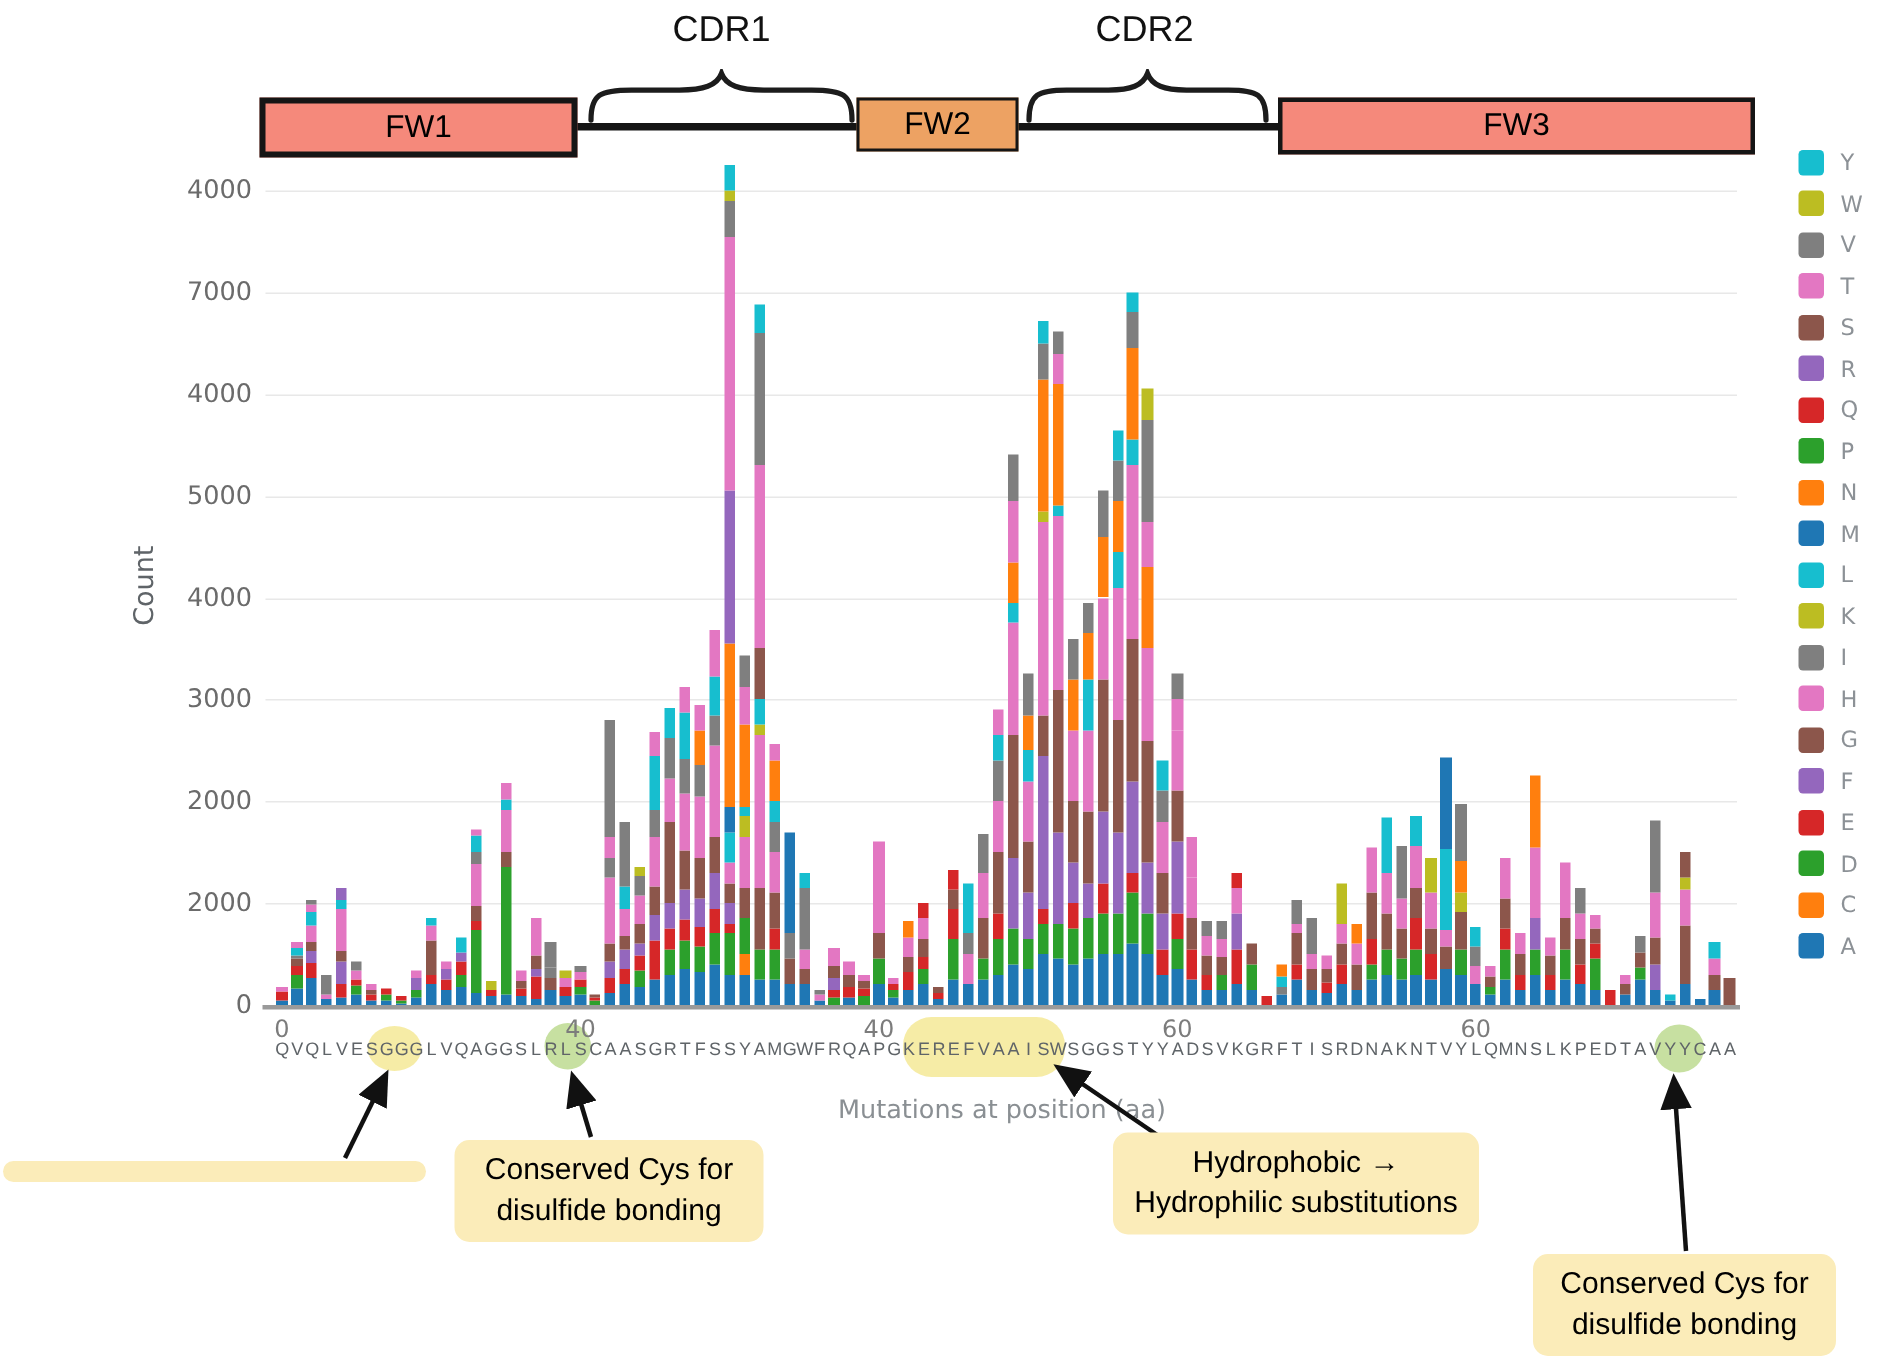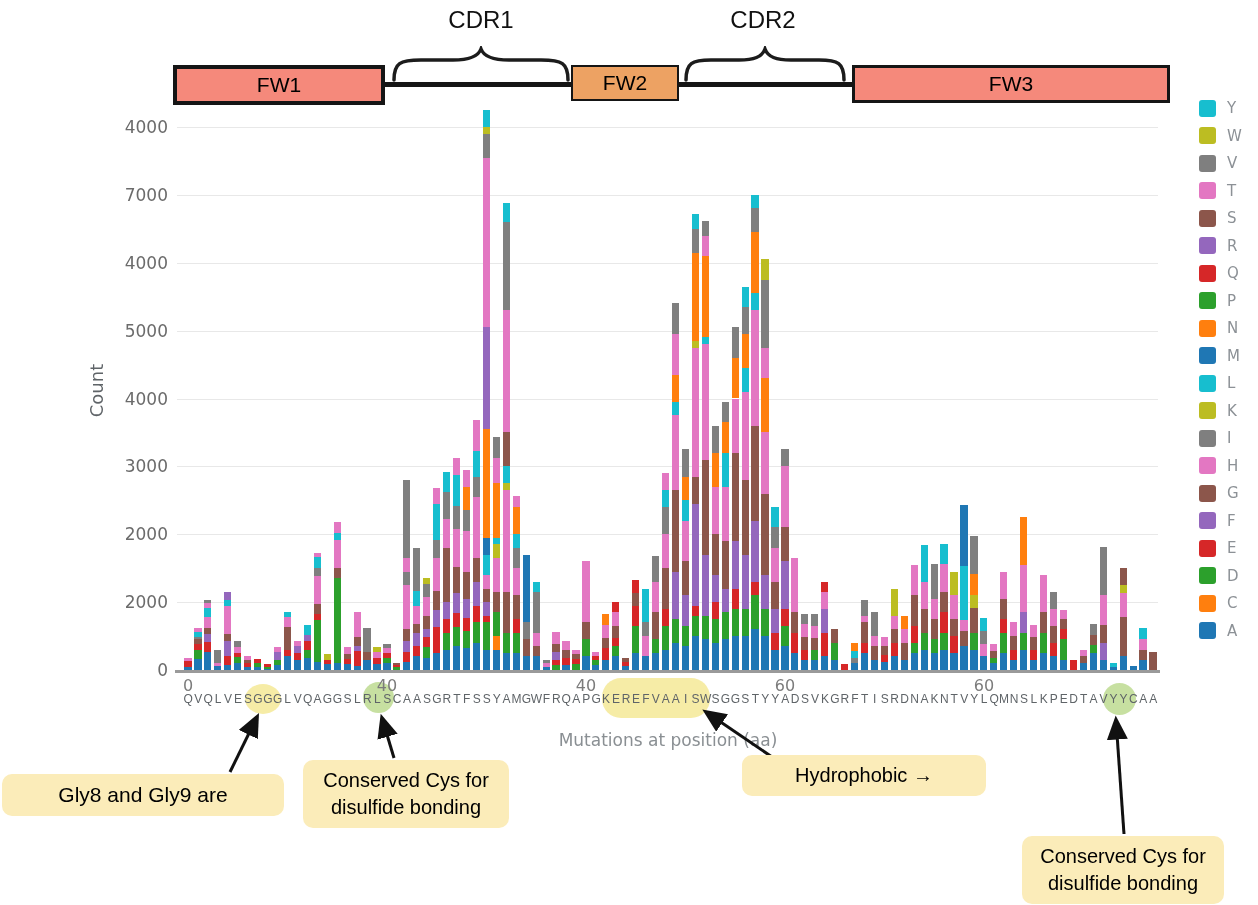--- a/index.html
+++ b/index.html
@@ -1040,27 +1040,27 @@
         <path d="M0,0 L8,3.5 L0,7 z" fill="#111"></path>
       </marker>
     </defs>
     <line x1="230" y1="772" x2="257" y2="717" stroke="#111" stroke-width="3" marker-end="url(#ah)"></line>
     <line x1="394" y1="758" x2="382" y2="718" stroke="#111" stroke-width="3" marker-end="url(#ah)"></line>
     <line x1="772" y1="757" x2="706" y2="712" stroke="#111" stroke-width="3" marker-end="url(#ah)"></line>
     <line x1="1124" y1="834" x2="1116" y2="720" stroke="#111" stroke-width="3" marker-end="url(#ah)"></line>
   </svg>
 
   <div class="callout" id="co1" style="left: 2px; top: 774px; width: 262px; font-size: 21px; background: rgb(251, 236, 185);">
-    <div>Gly8 and Gly9 are</div>
   </div>
   <div class="callout" id="co2" style="left: 303px; top: 760px; width: 186px; font-size: 20px; background: rgb(251, 236, 185);">
     <div>Conserved Cys for</div>
     <div>disulfide bonding</div>
   </div>
   <div class="callout" id="co3" style="left: 742px; top: 755px; width: 224px; font-size: 20px; background: rgb(251, 236, 185);">
     <div>Hydrophobic →</div>
+    <div>Hydrophilic substitutions</div>
   </div>
   <div class="callout" id="co4" style="left: 1022px; top: 836px; width: 182px; font-size: 20px; background: rgb(251, 236, 185);">
     <div>Conserved Cys for</div>
     <div>disulfide bonding</div>
   </div>
 
 </div>
 
 </body></html>

